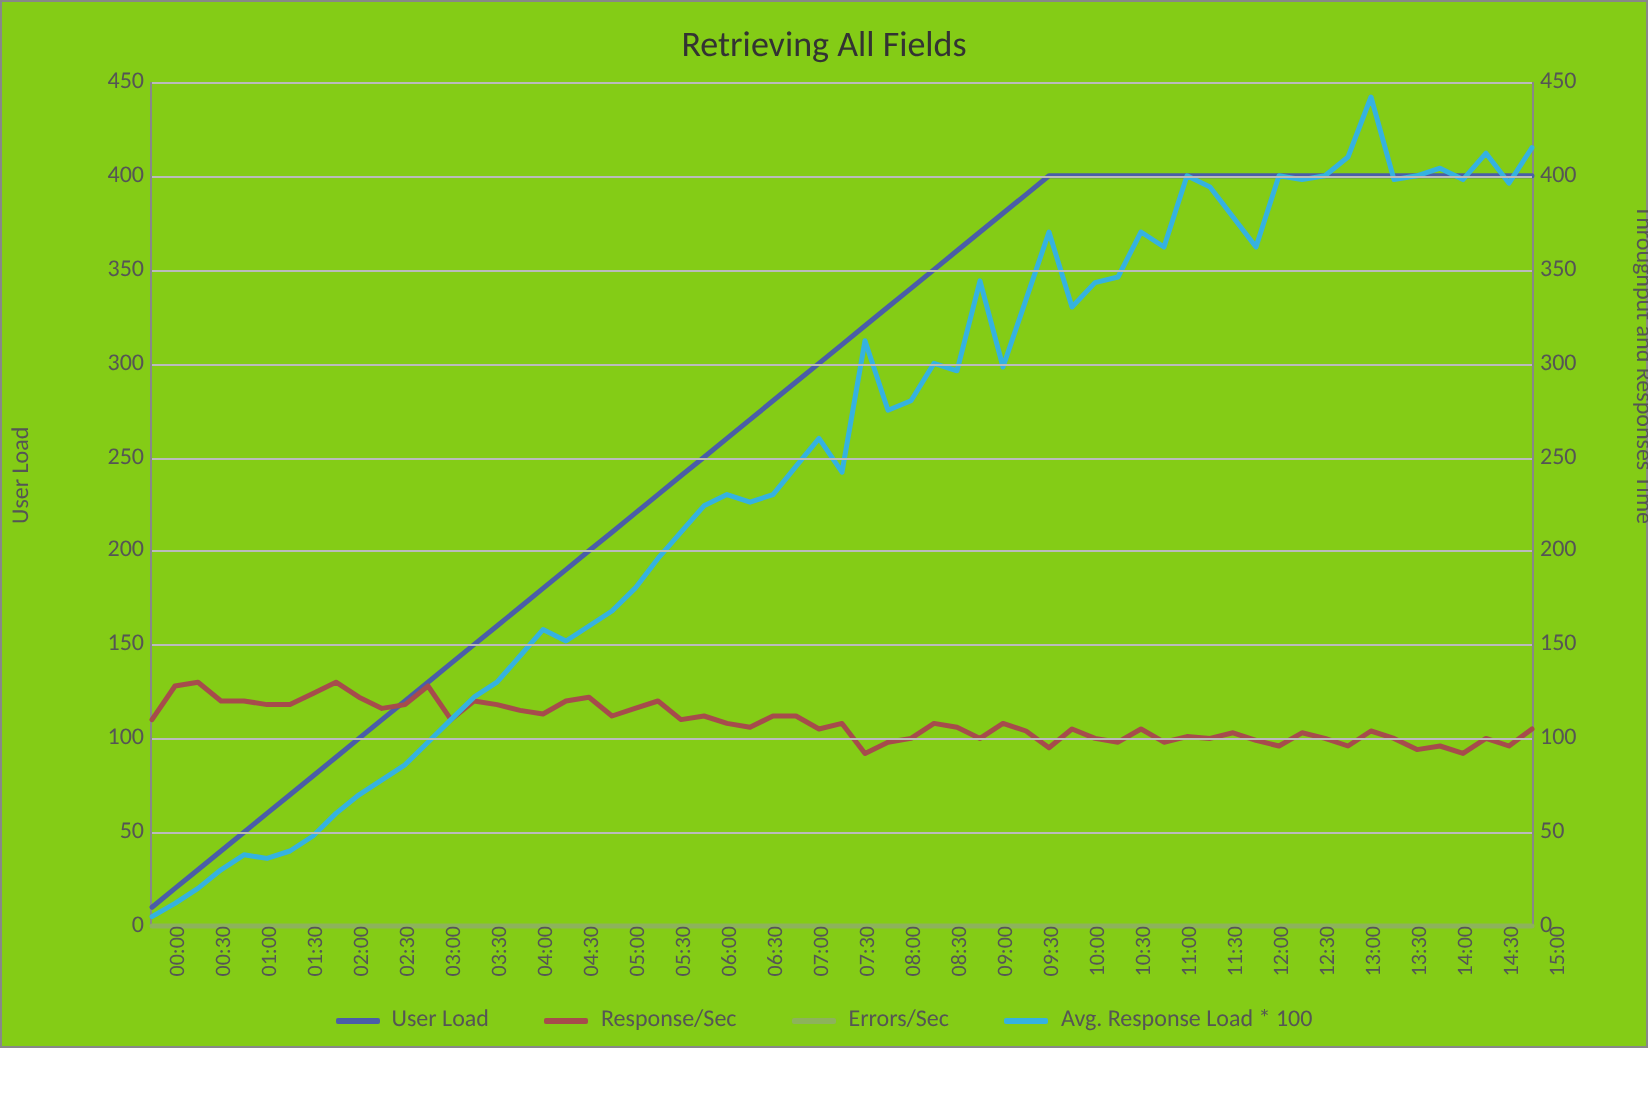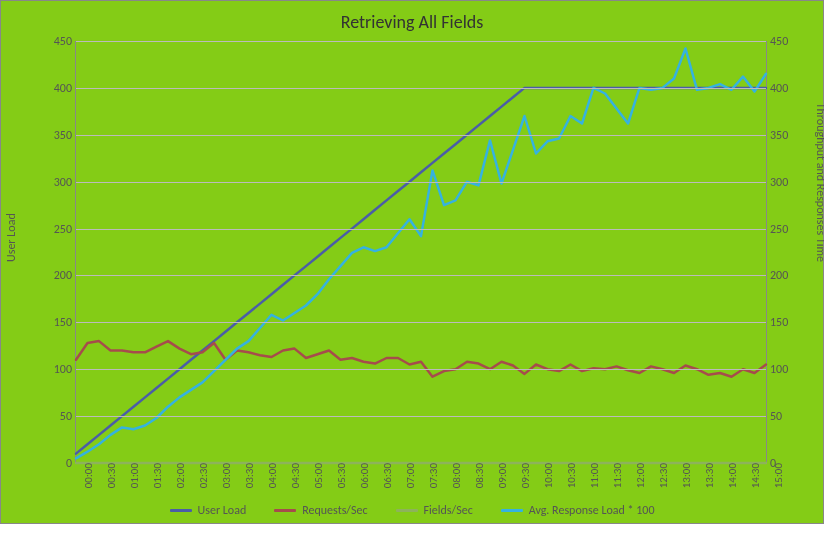--- a/index.html
+++ b/index.html
@@ -193,24 +193,24 @@
       <div class="x-tick" style="left: 690px;">15:00</div>
     </div>
 
   <div class="legend" id="legend">
       <div class="legend-item">
         <div class="legend-swatch" style="background: rgb(74, 93, 168);"></div>
         <span>User Load</span>
       </div>
       <div class="legend-item">
         <div class="legend-swatch" style="background: rgb(166, 76, 76);"></div>
-        <span>Requests/Sec</span>
+        <span>Response/Sec</span>
       </div>
       <div class="legend-item">
         <div class="legend-swatch" style="background: rgb(141, 179, 91);"></div>
-        <span>Fields/Sec</span>
+        <span>Errors/Sec</span>
       </div>
       <div class="legend-item">
         <div class="legend-swatch" style="background: rgb(53, 178, 224);"></div>
         <span>Avg. Response Load * 100</span>
       </div>
     </div>
 </div>
 
 </body></html>

